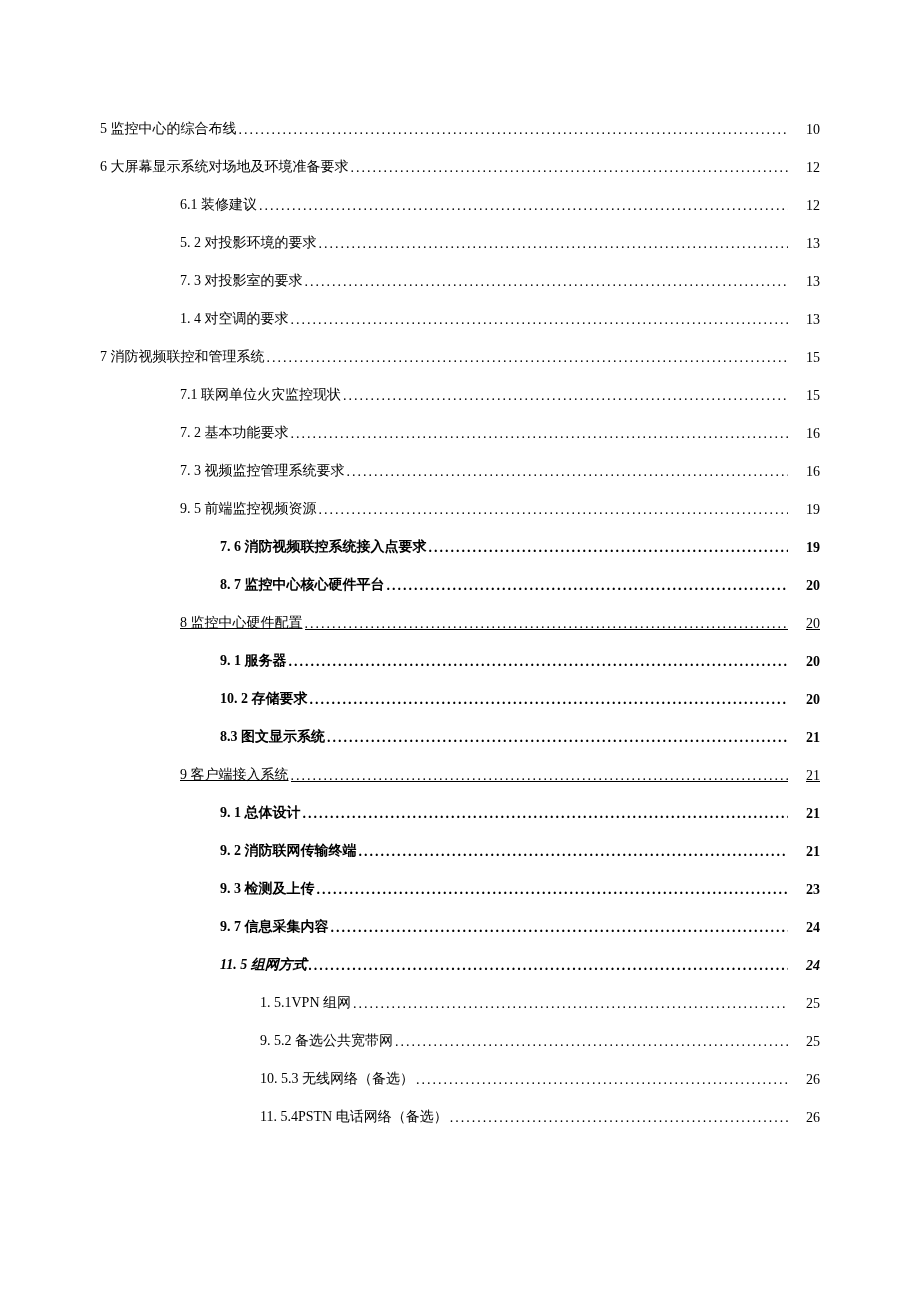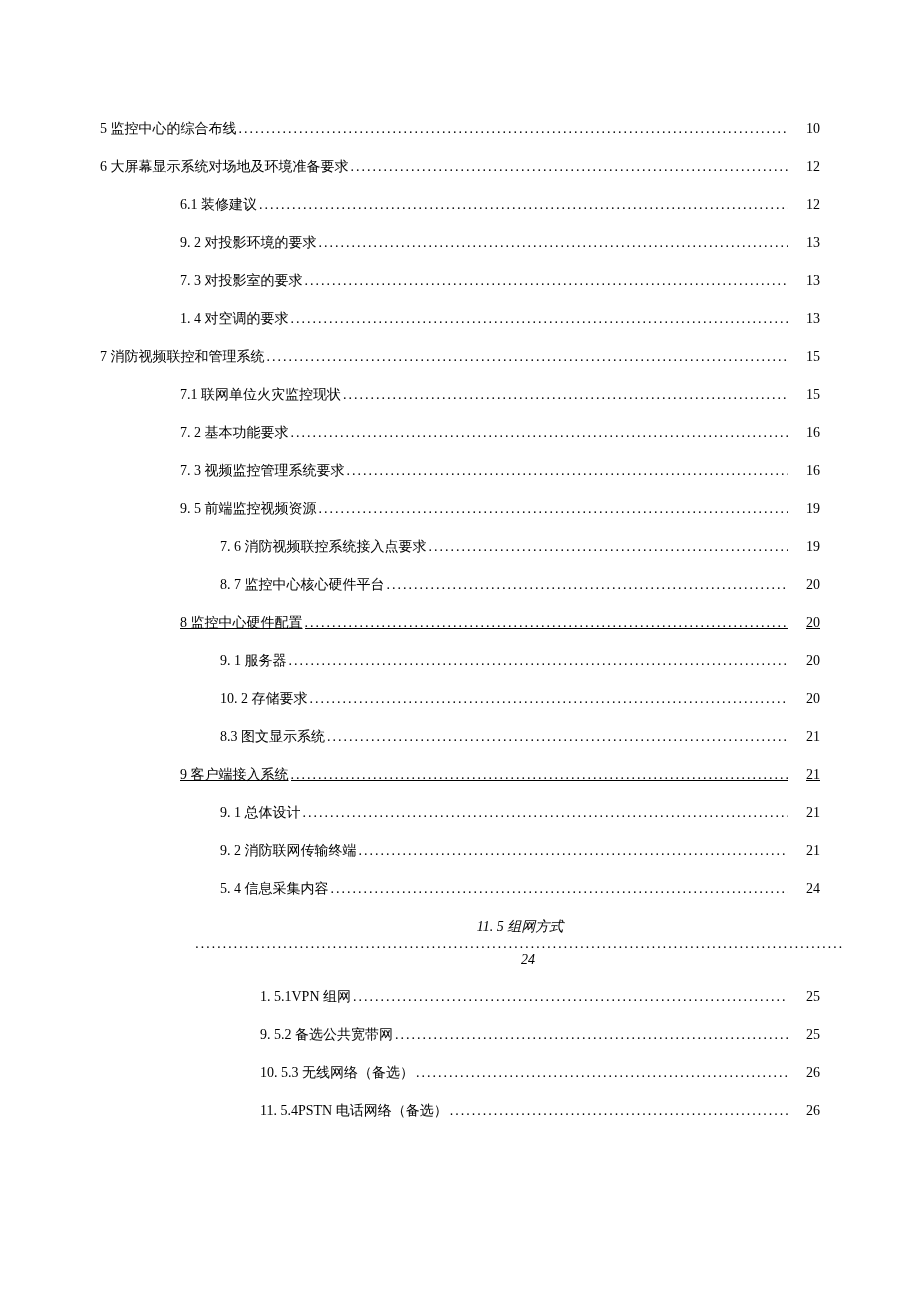--- a/index.html
+++ b/index.html
@@ -14,21 +14,21 @@
       font-family: "SimSun", "宋体", serif;
       font-size: 14px;
       color: #000000;
       padding: 120px 100px 80px 100px;
     }
     .toc-container {
       width: 100%;
     }
     .toc-entry {
       display: flex;
-      align-items: center;
+      align-items: flex-end;
       margin-bottom: 20px;
       white-space: nowrap;
     }
     .toc-label {
       flex-shrink: 0;
     }
     .toc-dots {
       flex: 1;
       overflow: hidden;
       letter-spacing: 2px;
@@ -38,25 +38,24 @@
     .toc-dots::before {
       content: "......................................................................................................................";
     }
     .toc-page {
       flex-shrink: 0;
       margin-left: 16px;
     }
     .indent-0 { padding-left: 0; }
     .indent-1 { padding-left: 80px; }
     .indent-2 { padding-left: 80px; text-decoration: underline; }
-    .indent-3 { padding-left: 120px; }
+    .indent-3 { padding-left: 120px; font-weight: bold; }
     .indent-4 { padding-left: 160px; }
     .italic {
       font-style: italic;
-      flex-direction: column;
     }
   </style>
 </head>
 <body>
 
 <div class="toc-container">
     <div class="toc-entry indent-0">
       <span class="toc-label">5 监控中心的综合布线</span>
       <span class="toc-dots"></span>
       <span class="toc-page">10</span>
@@ -65,21 +64,21 @@
       <span class="toc-label">6 大屏幕显示系统对场地及环境准备要求</span>
       <span class="toc-dots"></span>
       <span class="toc-page">12</span>
     </div>
     <div class="toc-entry indent-1">
       <span class="toc-label">6.1 装修建议 </span>
       <span class="toc-dots"></span>
       <span class="toc-page">12</span>
     </div>
     <div class="toc-entry indent-1">
-      <span class="toc-label">9.  2 对投影环境的要求 </span>
+      <span class="toc-label">5.  2 对投影环境的要求 </span>
       <span class="toc-dots"></span>
       <span class="toc-page">13</span>
     </div>
     <div class="toc-entry indent-1">
       <span class="toc-label">7.  3 对投影室的要求 </span>
       <span class="toc-dots"></span>
       <span class="toc-page">13</span>
     </div>
     <div class="toc-entry indent-1">
       <span class="toc-label">1.  4 对空调的要求 </span>
@@ -150,21 +149,26 @@
       <span class="toc-label">9.  1 总体设计 </span>
       <span class="toc-dots"></span>
       <span class="toc-page">21</span>
     </div>
     <div class="toc-entry indent-3">
       <span class="toc-label">9.  2 消防联网传输终端 </span>
       <span class="toc-dots"></span>
       <span class="toc-page">21</span>
     </div>
     <div class="toc-entry indent-3">
-      <span class="toc-label">5.  4 信息采集内容 </span>
+      <span class="toc-label">9.  3 检测及上传 </span>
+      <span class="toc-dots"></span>
+      <span class="toc-page">23</span>
+    </div>
+    <div class="toc-entry indent-3">
+      <span class="toc-label">9.  7 信息采集内容 </span>
       <span class="toc-dots"></span>
       <span class="toc-page">24</span>
     </div>
     <div class="toc-entry indent-3 italic">
       <span class="toc-label">11. 5 组网方式</span>
       <span class="toc-dots"></span>
       <span class="toc-page">24</span>
     </div>
     <div class="toc-entry indent-4">
       <span class="toc-label">1.  5.1VPN 组网</span>

